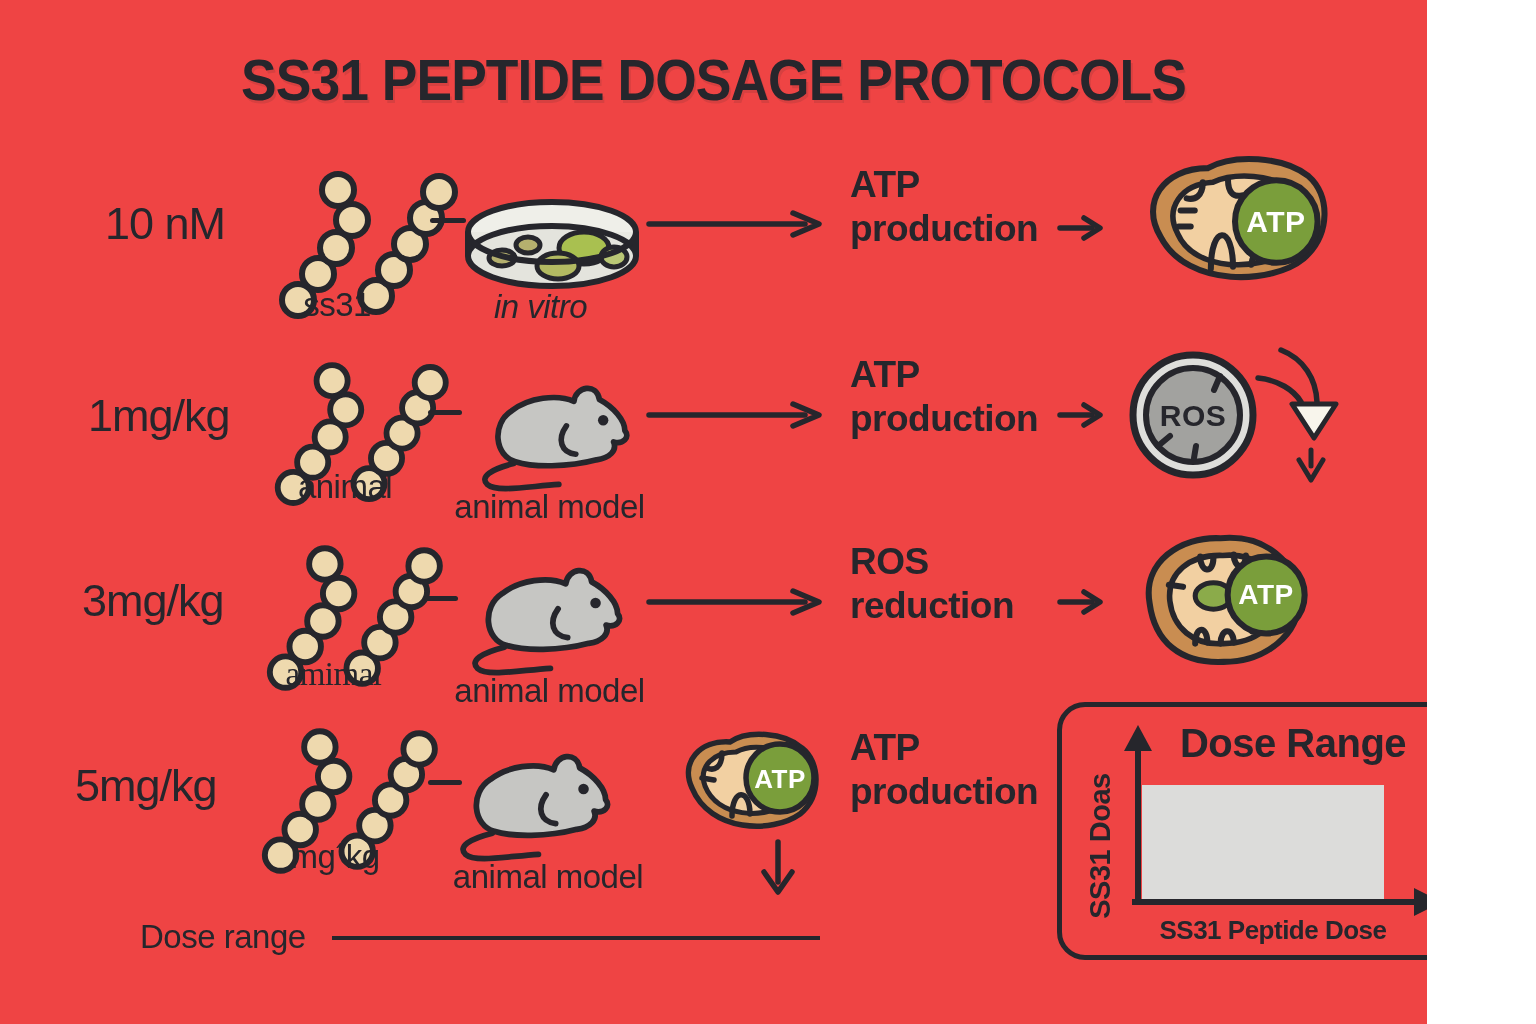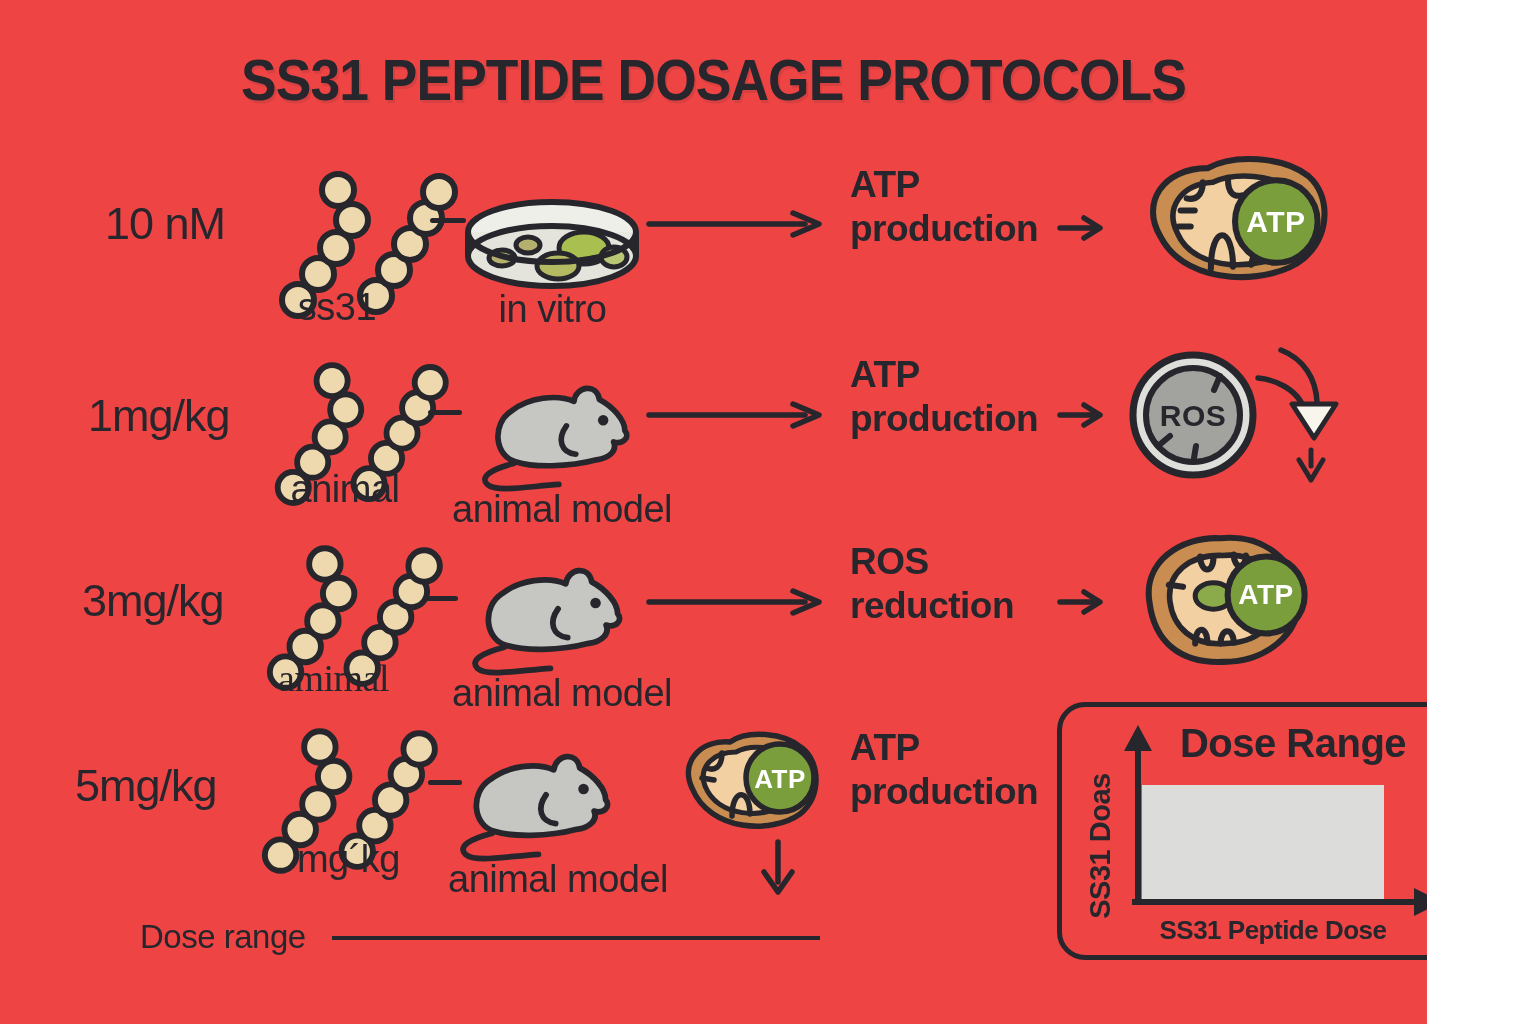--- a/index.html
+++ b/index.html
@@ -10,21 +10,21 @@
   }
   .abs{position:absolute;}
   .title{
     width:100%;text-align:center;top:46px;left:0;
     font-size:58px;font-weight:bold;letter-spacing:-1px;
     transform:scaleX(0.92);
     text-shadow:2px 3px 0 rgba(40,40,40,0.12);
     white-space:nowrap;
   }
   .dose{font-size:45px;font-weight:normal;letter-spacing:-1px;white-space:nowrap;}
-  .lbl{font-size:38px;text-align:center;letter-spacing:-0.5px;white-space:nowrap;}
+  .lbl{font-size:33px;text-align:center;letter-spacing:-0.5px;white-space:nowrap;}
   .outcome{font-size:37px;font-weight:bold;line-height:1.18;letter-spacing:-0.5px;}
   .dash{height:5px;background:#26262c;border-radius:3px;}
   .badge{font-weight:bold;text-align:center;transform:translate(-50%,-50%);letter-spacing:0.5px;}
   .atp-badge{color:#ffffff;}
   .ros-badge{color:#26262c;}
   .panel{
     border:5px solid #26262c;border-radius:28px;background:transparent;
   }
   .panel-title{width:100%;text-align:center;font-size:40px;font-weight:bold;letter-spacing:-0.5px;}
   .panel-xlabel{width:100%;text-align:center;font-size:26px;font-weight:bold;letter-spacing:-0.5px;}
@@ -164,21 +164,21 @@
 
   <div class="abs dose" style="left:105px;top:198px;">10 nM</div>
   <svg class="abs" style="left:272px;top:172px;" width="175" height="150" viewBox="0 0 175 150">
       <use href="#sym-peptide"></use>
     </svg>
   <div class="abs lbl" style="left:277px;top:286px;width:120px;">ss31</div>
   <div class="abs dash" style="left:430px;top:218px;width:36px;"></div>
   <svg class="abs" style="left:462px;top:192px;" width="180" height="105" viewBox="0 0 180 105">
       <use href="#sym-dish"></use>
     </svg>
-  <div class="abs lbl" style="left:480px;top:288px;width:145px;">in vitro</div>
+  <div class="abs lbl" style="left:468px;top:288px;width:145px;font-style:italic;">in vitro</div>
   <svg class="abs" style="left:647px;top:211px;" width="176" height="26" viewBox="0 0 176 26">
       <use href="#sym-arrow-long"></use>
     </svg>
   <div class="abs outcome" style="left:850px;top:163px;">
     <div>ATP</div>
     <div>production</div>
   </div>
   <svg class="abs" style="left:1058px;top:215px;" width="46" height="26" viewBox="0 0 46 26">
       <use href="#sym-arrow-right"></use>
     </svg>
@@ -240,21 +240,21 @@
     </svg>
   <svg class="abs" style="left:1124px;top:522px;" width="188" height="150" viewBox="0 0 185 148">
       <use href="#sym-mito-round"></use>
     </svg>
   <div class="abs badge atp-badge" style="left:1266px;top:595px;font-size:28px;">ATP</div>
 
   <div class="abs dose" style="left:75px;top:760px;">5mg/kg</div>
   <svg class="abs" style="left:255px;top:728px;" width="172" height="150" viewBox="0 0 175 150">
       <use href="#sym-peptide"></use>
     </svg>
-  <div class="abs lbl" style="left:270px;top:838px;width:130px;text-align:right;">mg´kg</div>
+  <div class="abs lbl" style="left:270px;top:838px;width:130px;">mg´kg</div>
   <div class="abs dash" style="left:428px;top:780px;width:34px;"></div>
   <svg class="abs" style="left:452px;top:738px;" width="168" height="127" viewBox="0 0 175 130">
       <use href="#sym-mouse"></use>
     </svg>
   <div class="abs lbl" style="left:448px;top:858px;width:200px;">animal model</div>
   <svg class="abs" style="left:672px;top:726px;" width="150" height="112" viewBox="0 0 150 112">
       <use href="#sym-mito-small"></use>
     </svg>
   <div class="abs badge atp-badge" style="left:780px;top:779px;font-size:26px;">ATP</div>
   <div class="abs outcome" style="left:850px;top:726px;">

